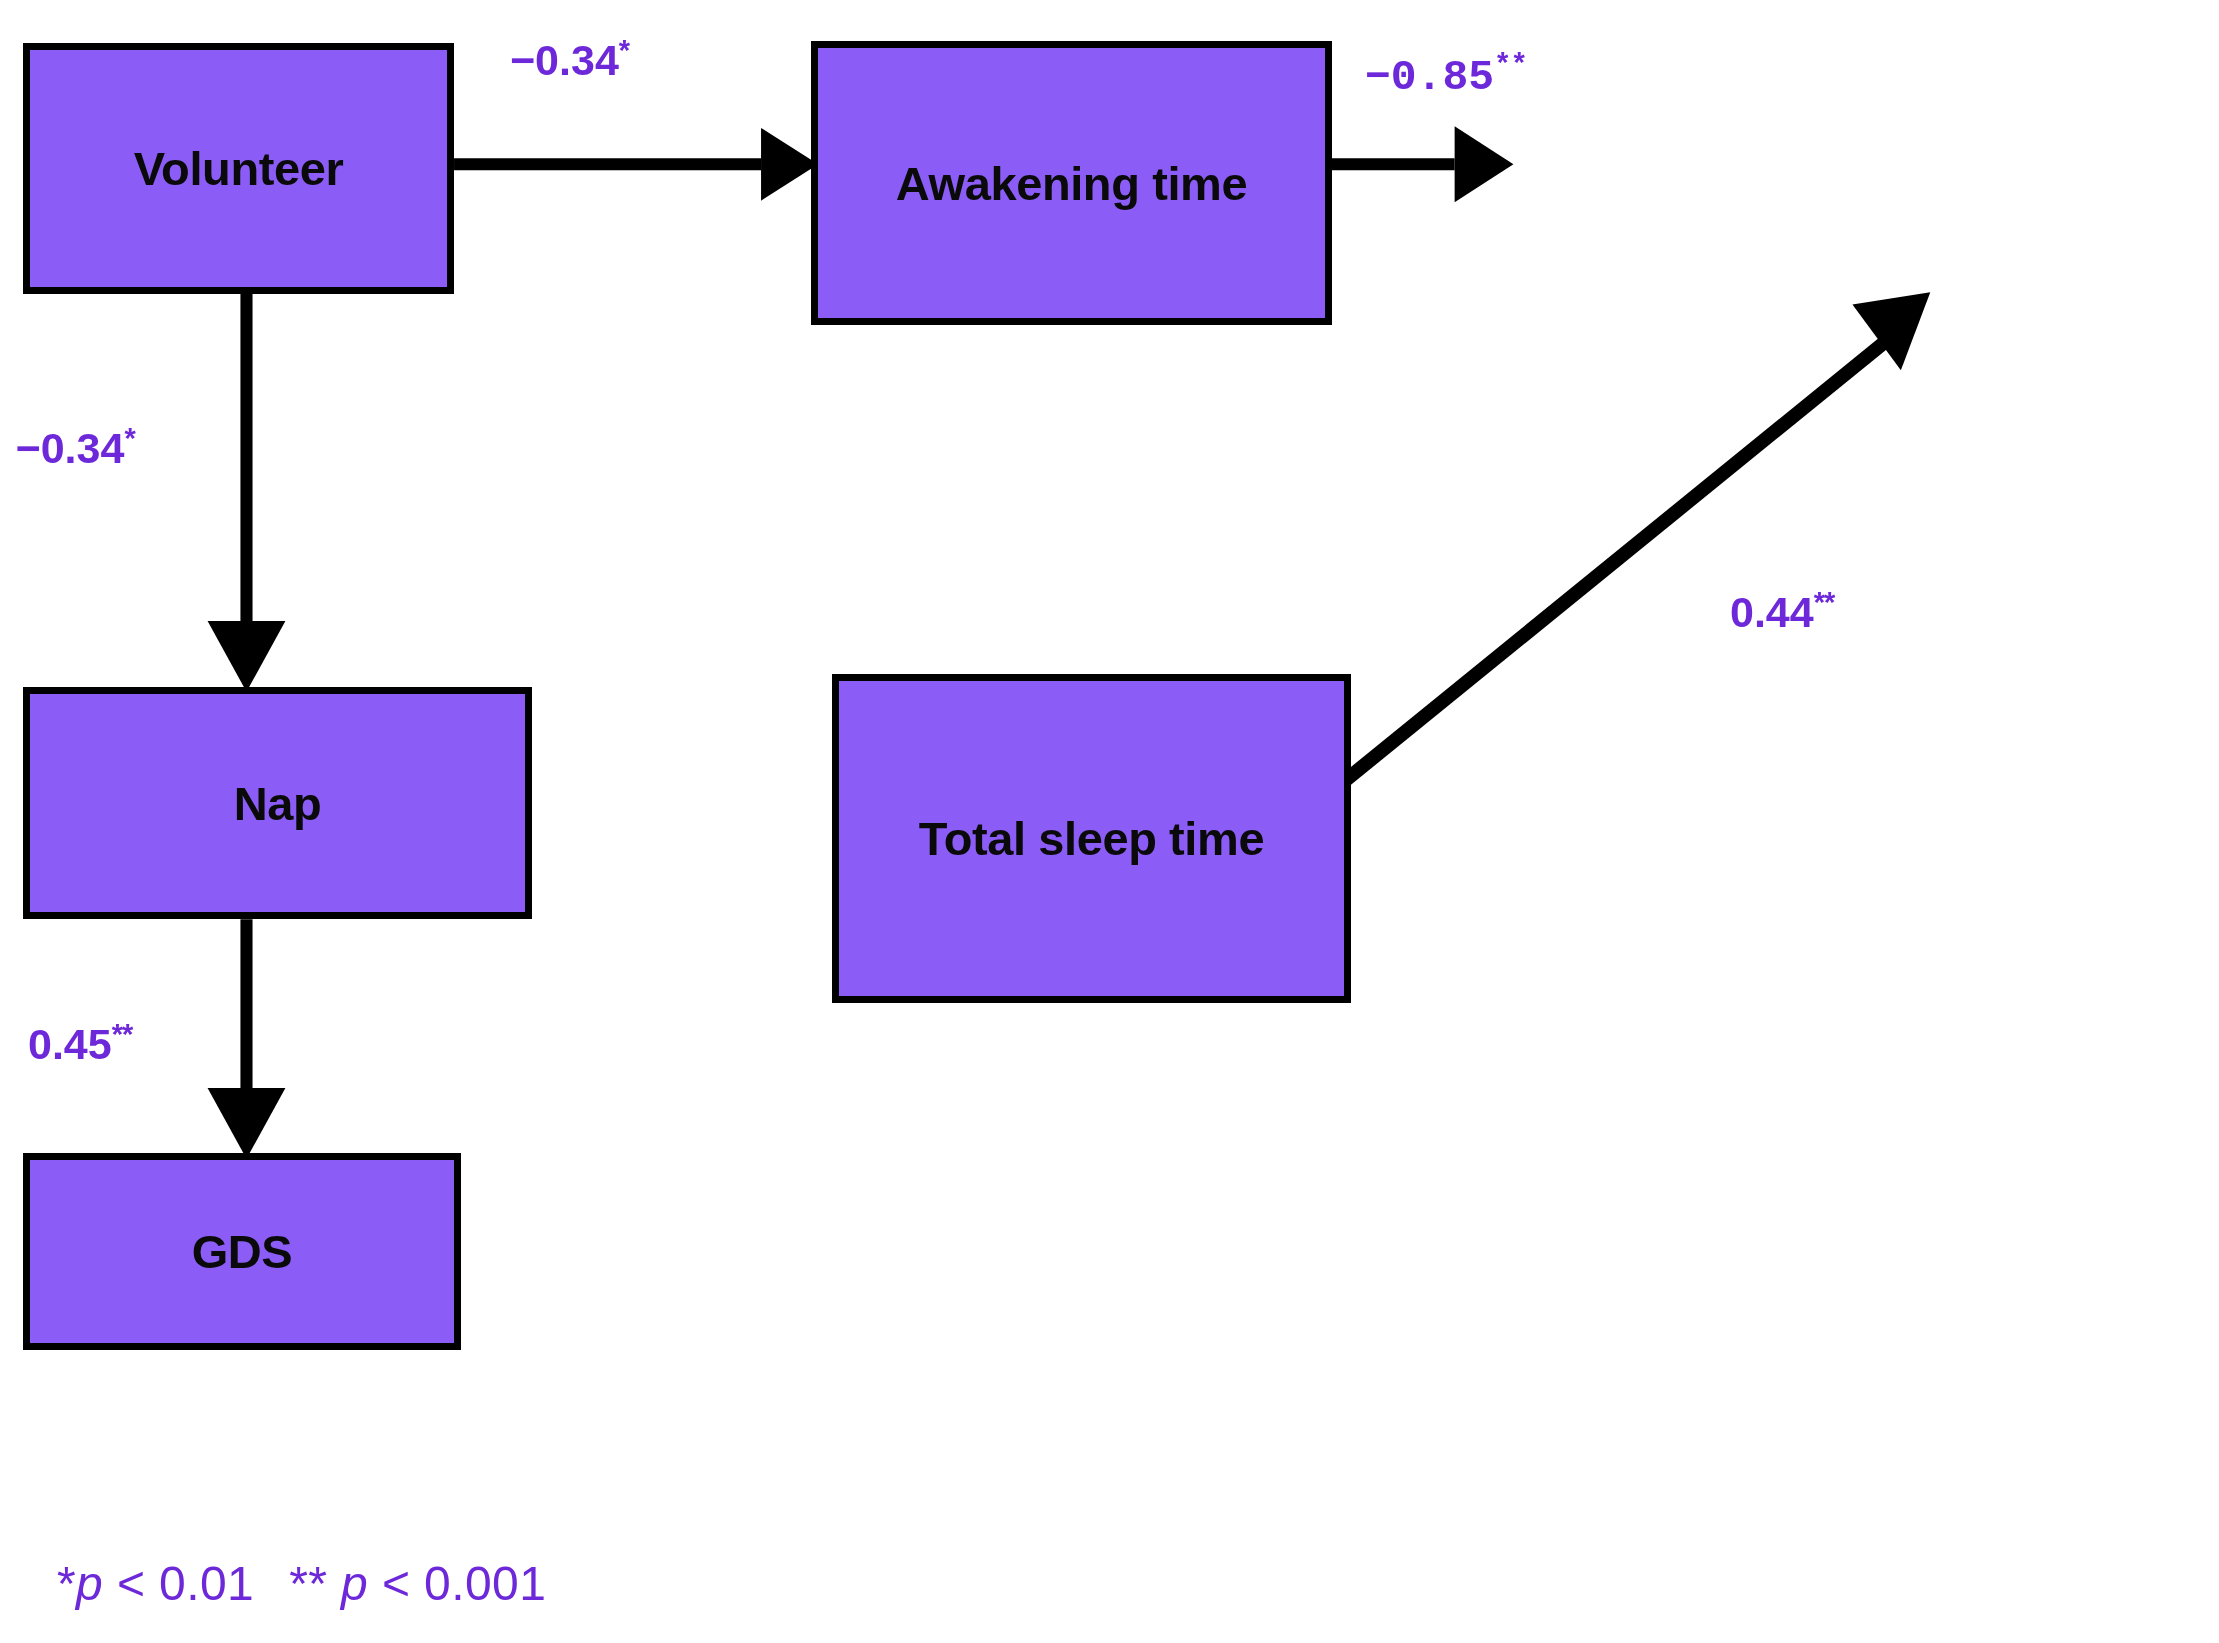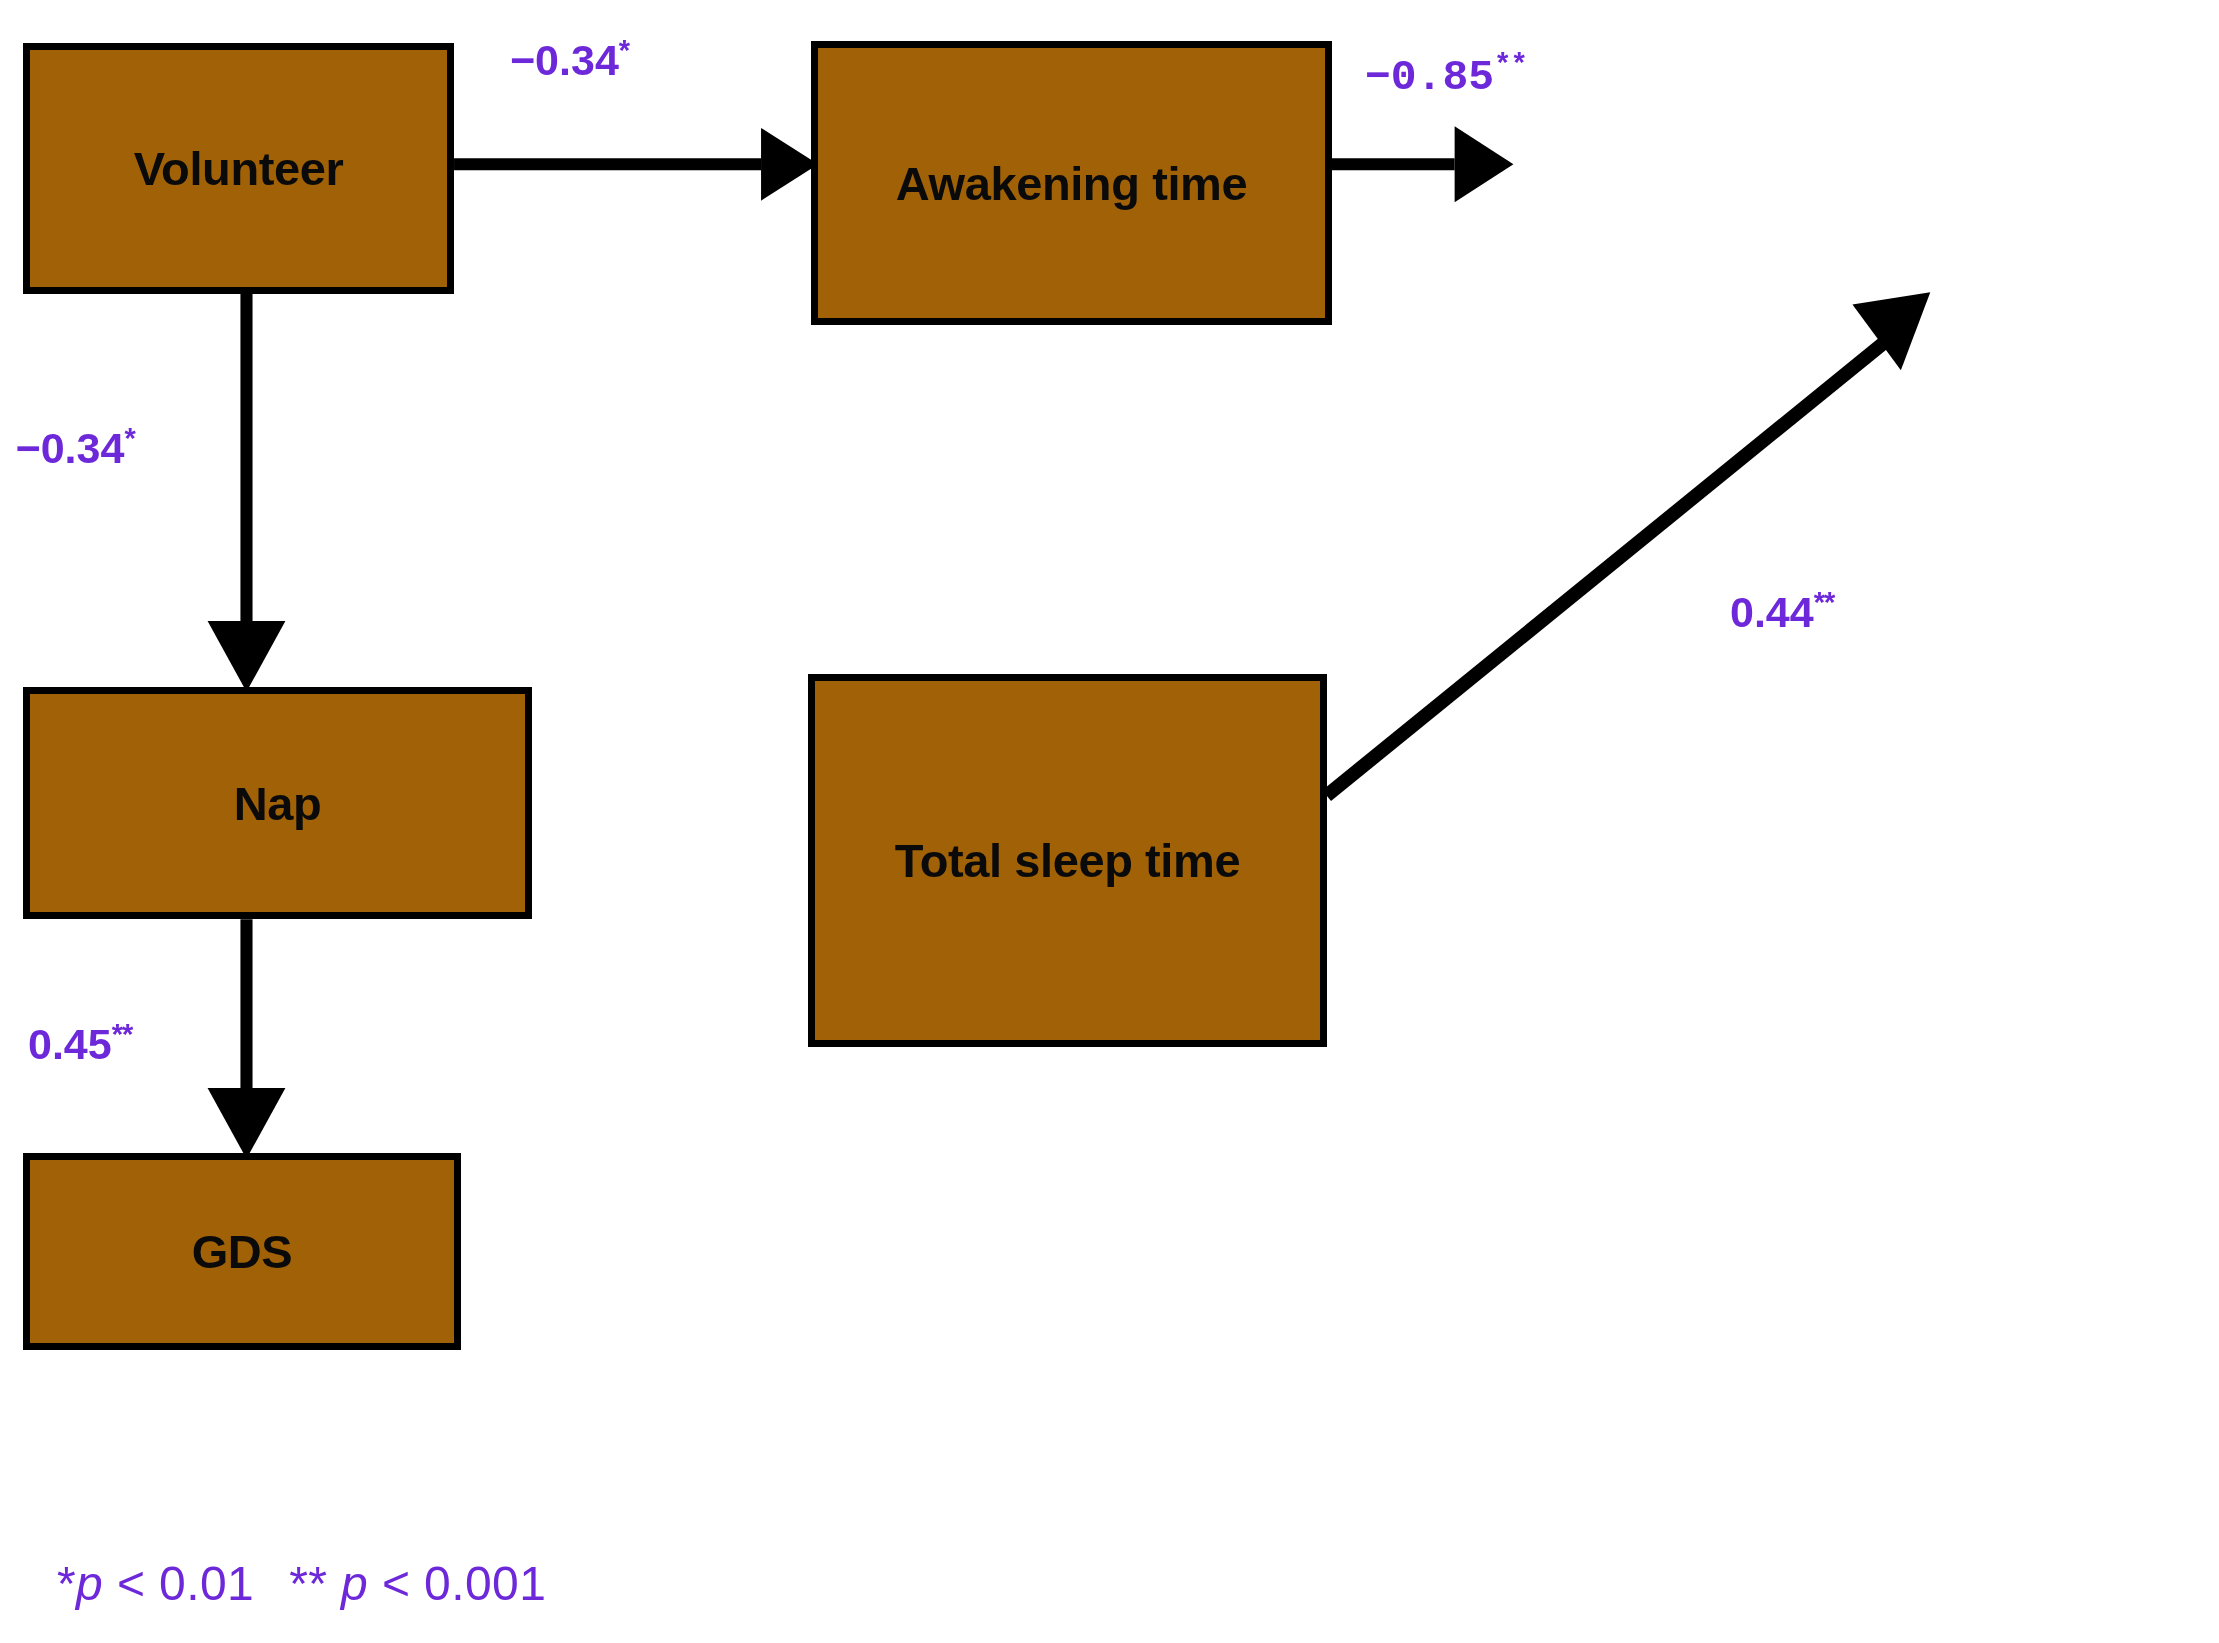--- a/index.html
+++ b/index.html
@@ -13,41 +13,41 @@
     width: 2220px;
     height: 1644px;
     background: #ffffff;
     font-family: "Liberation Sans", sans-serif;
     overflow: hidden;
   }
   .node-box {
     position: absolute;
     box-sizing: border-box;
     border: 7.8px solid #000000;
-    background: #a16207;
+    background: #8b5cf6;
     display: flex;
     align-items: center;
     justify-content: center;
     z-index: 3;
   }
   .node-label {
     font-family: "Liberation Sans", sans-serif;
     font-weight: bold;
     font-size: 47px;
     color: #0a0a0a;
     letter-spacing: -0.4px;
     white-space: nowrap;
     line-height: 1;
   }
   
   #box-volunteer      { left: 23px;  top: 43px;   width: 431px; height: 251px; }
   #box-awakening-time { left: 811px; top: 41px;   width: 521px; height: 284px; }
   #box-sleep-eff      { left: 1505px;top: 33px;   width: 683px; height: 261px; }
   #box-nap            { left: 23px;  top: 687px;  width: 509px; height: 232px; }
-  #box-total-sleep    { left: 808px; top: 674px;  width: 519px; height: 373px; }
+  #box-total-sleep    { left: 832px; top: 674px;  width: 519px; height: 329px; }
   #box-gds            { left: 23px;  top: 1153px; width: 438px; height: 197px; }
 
   
   #edges {
     position: absolute;
     left: 0; top: 0;
     width: 2220px;
     height: 1644px;
     z-index: 1;
   }

